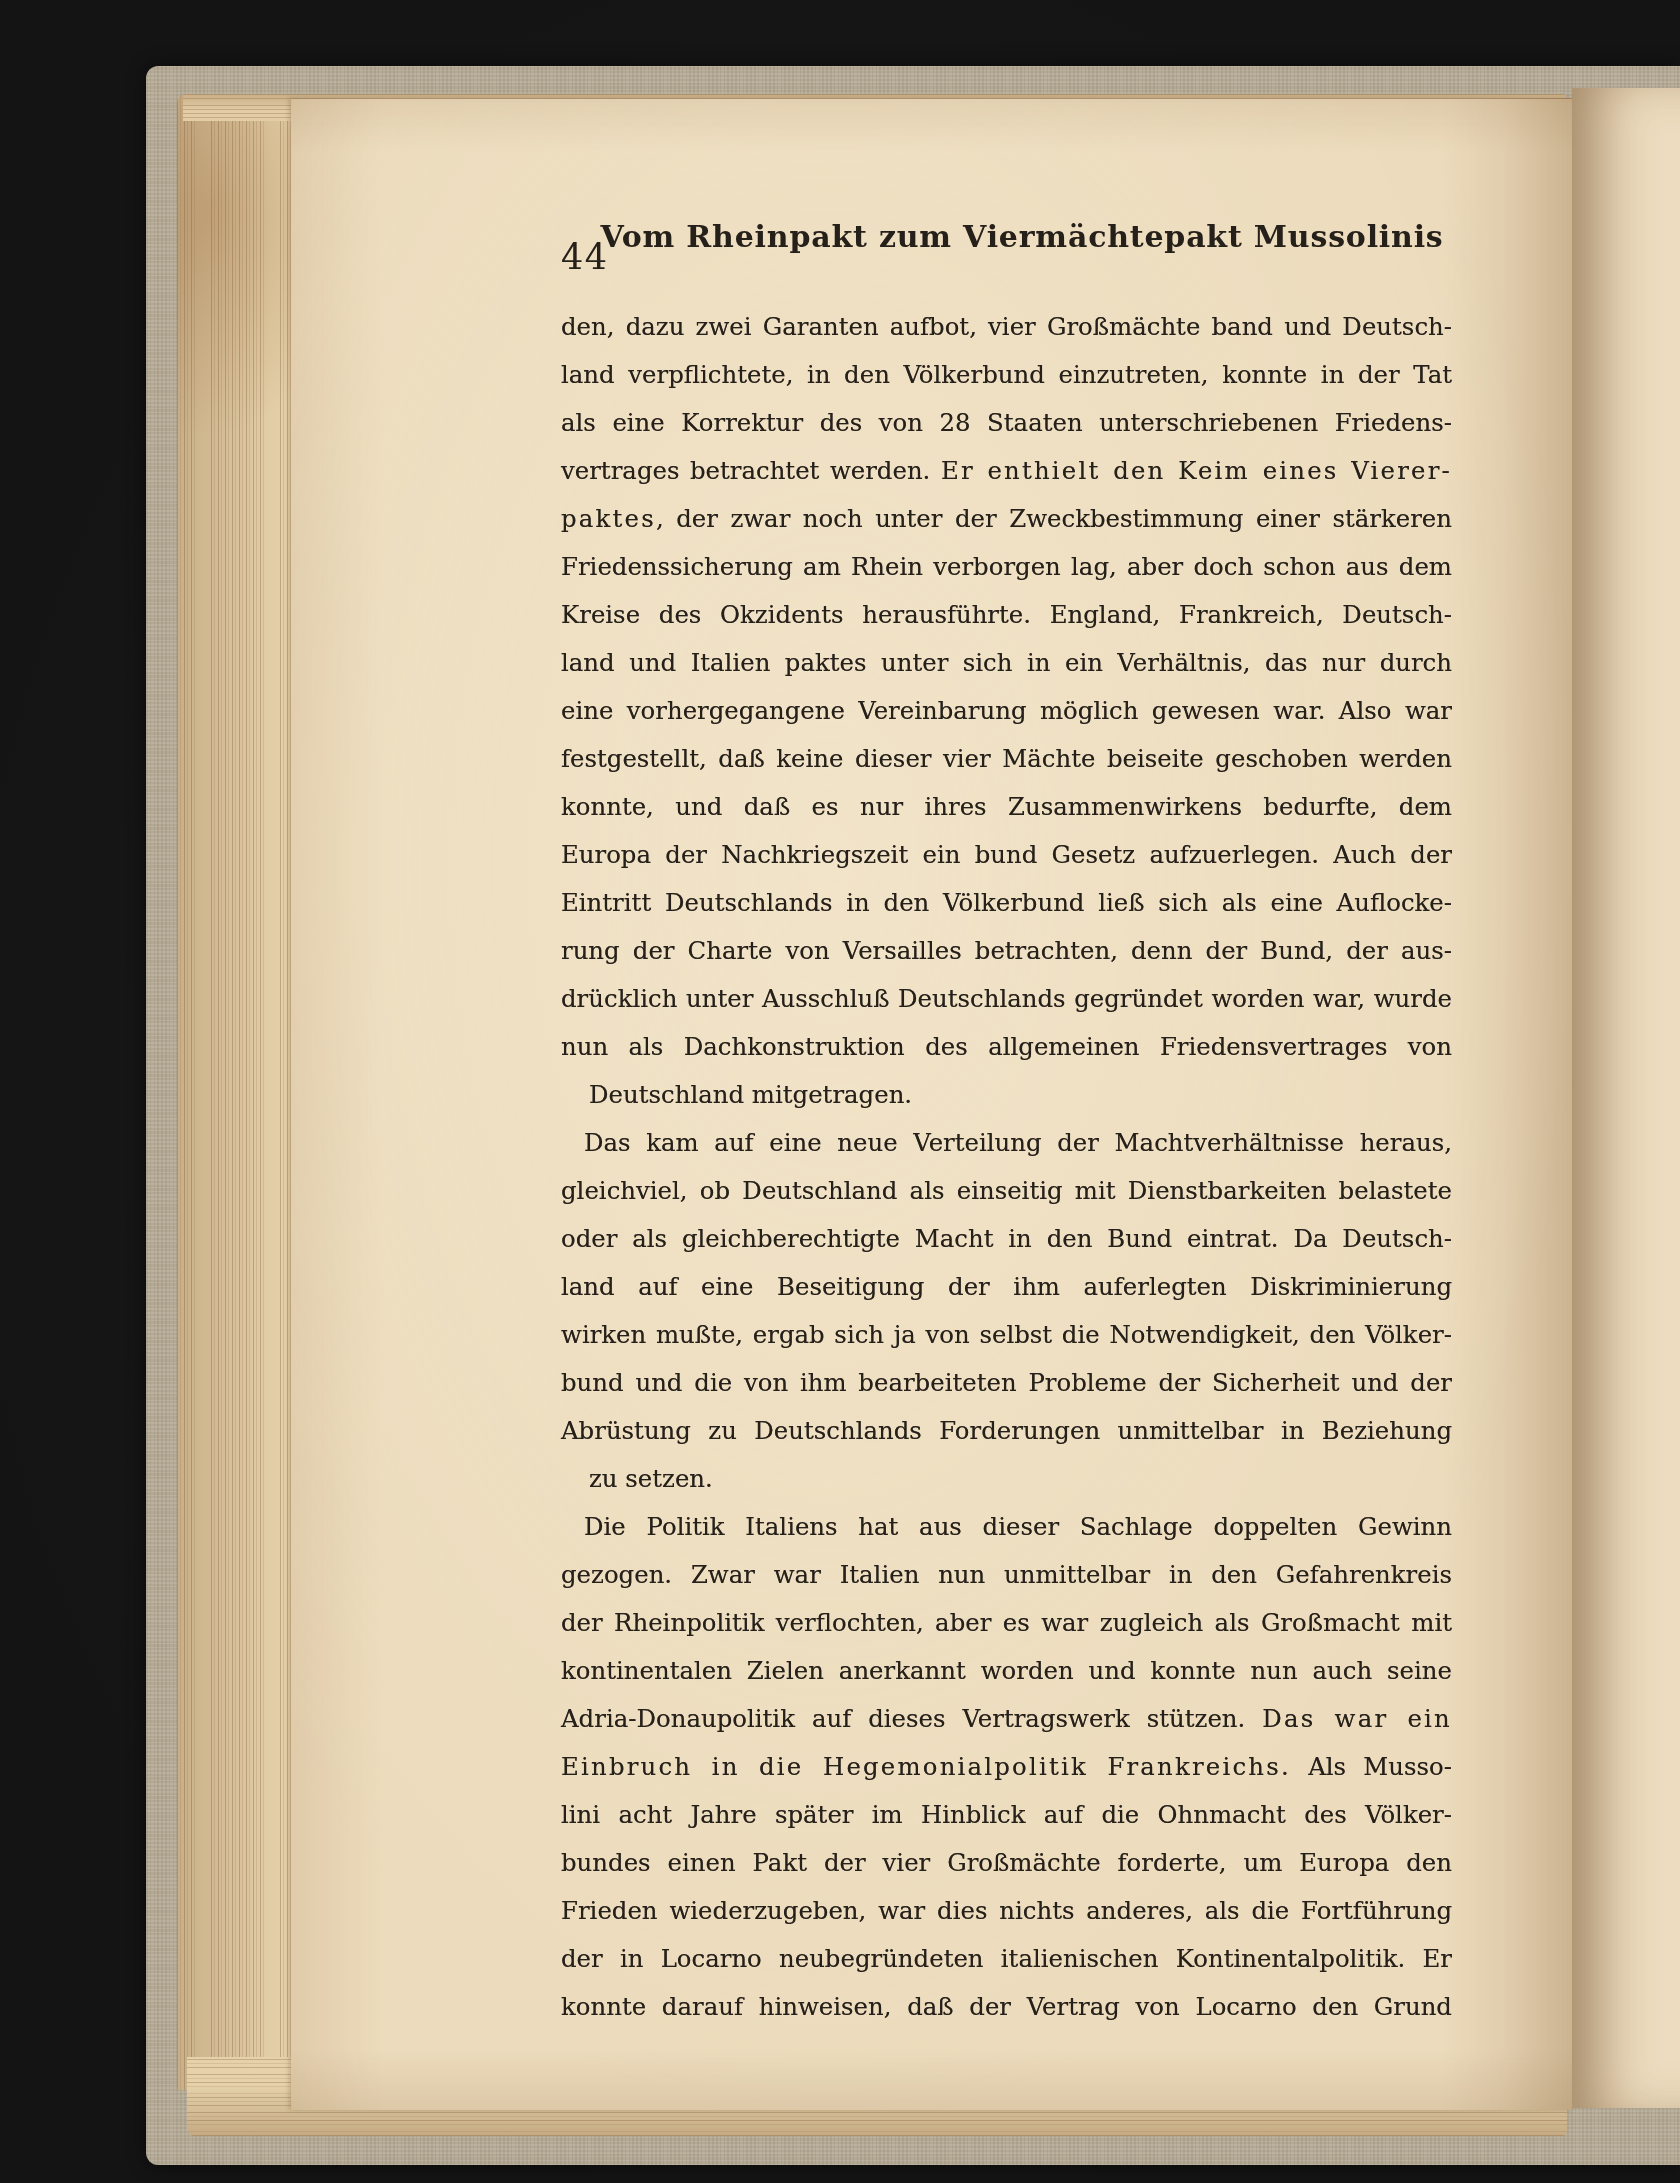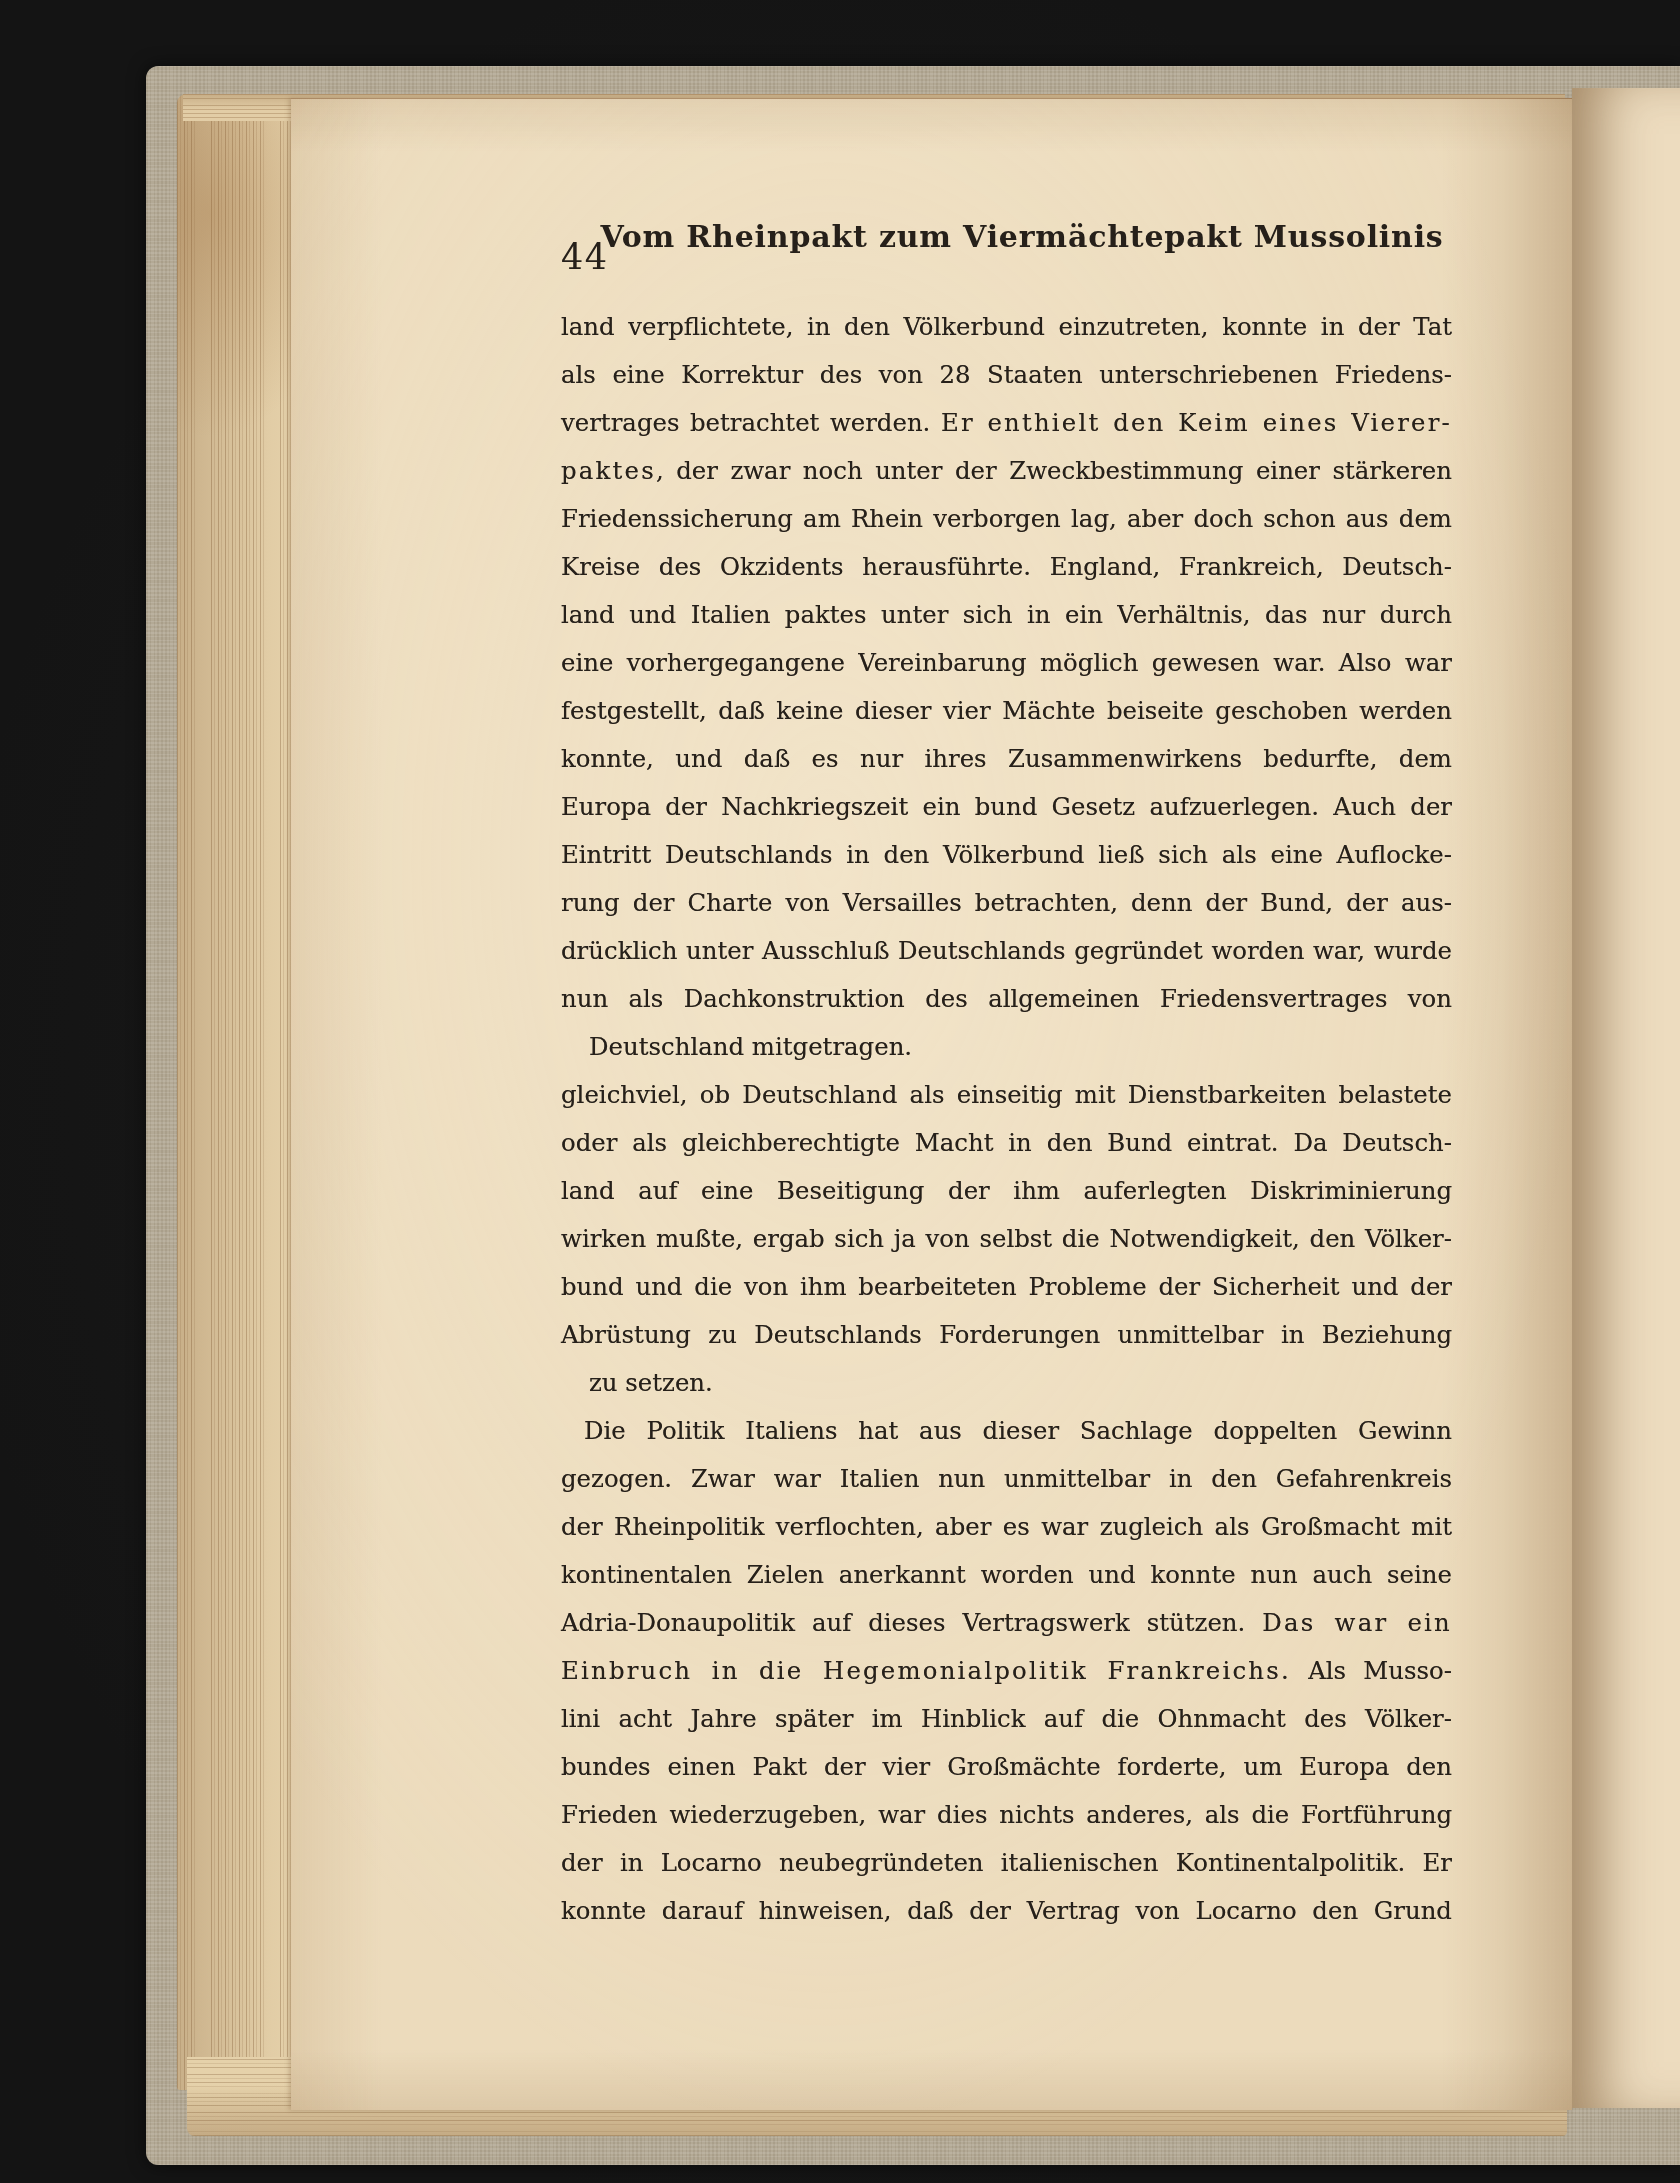--- a/index.html
+++ b/index.html
@@ -98,36 +98,38 @@
   <div class="stack-bottom"></div>
   <div class="page"></div>
   <div class="right-page"></div>
 
   <div class="header">
     <span class="pagenum">44</span>
     <span class="running">Vom Rheinpakt zum Viermächtepakt Mussolinis</span>
   </div>
 
   <div class="body">
+      <div class="line"><span>den, dazu zwei Garanten aufbot, vier Großmächte band und Deutsch-</span></div>
       <div class="line"><span>land verpflichtete, in den Völkerbund einzutreten, konnte in der Tat</span></div>
       <div class="line"><span>als eine Korrektur des von 28 Staaten unterschriebenen Friedens-</span></div>
       <div class="line"><span>vertrages betrachtet werden. </span><span class="sperr">Er enthielt den Keim eines Vierer-</span></div>
       <div class="line"><span class="sperr">paktes</span><span>, der zwar noch unter der Zweckbestimmung einer stärkeren</span></div>
       <div class="line"><span>Friedenssicherung am Rhein verborgen lag, aber doch schon aus dem</span></div>
       <div class="line"><span>Kreise des Okzidents herausführte. England, Frankreich, Deutsch-</span></div>
       <div class="line"><span>land und Italien paktes unter sich in ein Verhältnis, das nur durch</span></div>
       <div class="line"><span>eine vorhergegangene Vereinbarung möglich gewesen war. Also war</span></div>
       <div class="line"><span>festgestellt, daß keine dieser vier Mächte beiseite geschoben werden</span></div>
       <div class="line"><span>konnte, und daß es nur ihres Zusammenwirkens bedurfte, dem</span></div>
       <div class="line"><span>Europa der Nachkriegszeit ein bund Gesetz aufzuerlegen. Auch der</span></div>
       <div class="line"><span>Eintritt Deutschlands in den Völkerbund ließ sich als eine Auflocke-</span></div>
       <div class="line"><span>rung der Charte von Versailles betrachten, denn der Bund, der aus-</span></div>
       <div class="line"><span>drücklich unter Ausschluß Deutschlands gegründet worden war, wurde</span></div>
       <div class="line"><span>nun als Dachkonstruktion des allgemeinen Friedensvertrages von</span></div>
       <div class="line no-just"><span>Deutschland mitgetragen.</span></div>
+      <div class="line indent"><span>Das kam auf eine neue Verteilung der Machtverhältnisse heraus,</span></div>
       <div class="line"><span>gleichviel, ob Deutschland als einseitig mit Dienstbarkeiten belastete</span></div>
       <div class="line"><span>oder als gleichberechtigte Macht in den Bund eintrat. Da Deutsch-</span></div>
       <div class="line"><span>land auf eine Beseitigung der ihm auferlegten Diskriminierung</span></div>
       <div class="line"><span>wirken mußte, ergab sich ja von selbst die Notwendigkeit, den Völker-</span></div>
       <div class="line"><span>bund und die von ihm bearbeiteten Probleme der Sicherheit und der</span></div>
       <div class="line"><span>Abrüstung zu Deutschlands Forderungen unmittelbar in Beziehung</span></div>
       <div class="line no-just"><span>zu setzen.</span></div>
       <div class="line indent"><span>Die Politik Italiens hat aus dieser Sachlage doppelten Gewinn</span></div>
       <div class="line"><span>gezogen. Zwar war Italien nun unmittelbar in den Gefahrenkreis</span></div>
       <div class="line"><span>der Rheinpolitik verflochten, aber es war zugleich als Großmacht mit</span></div>

